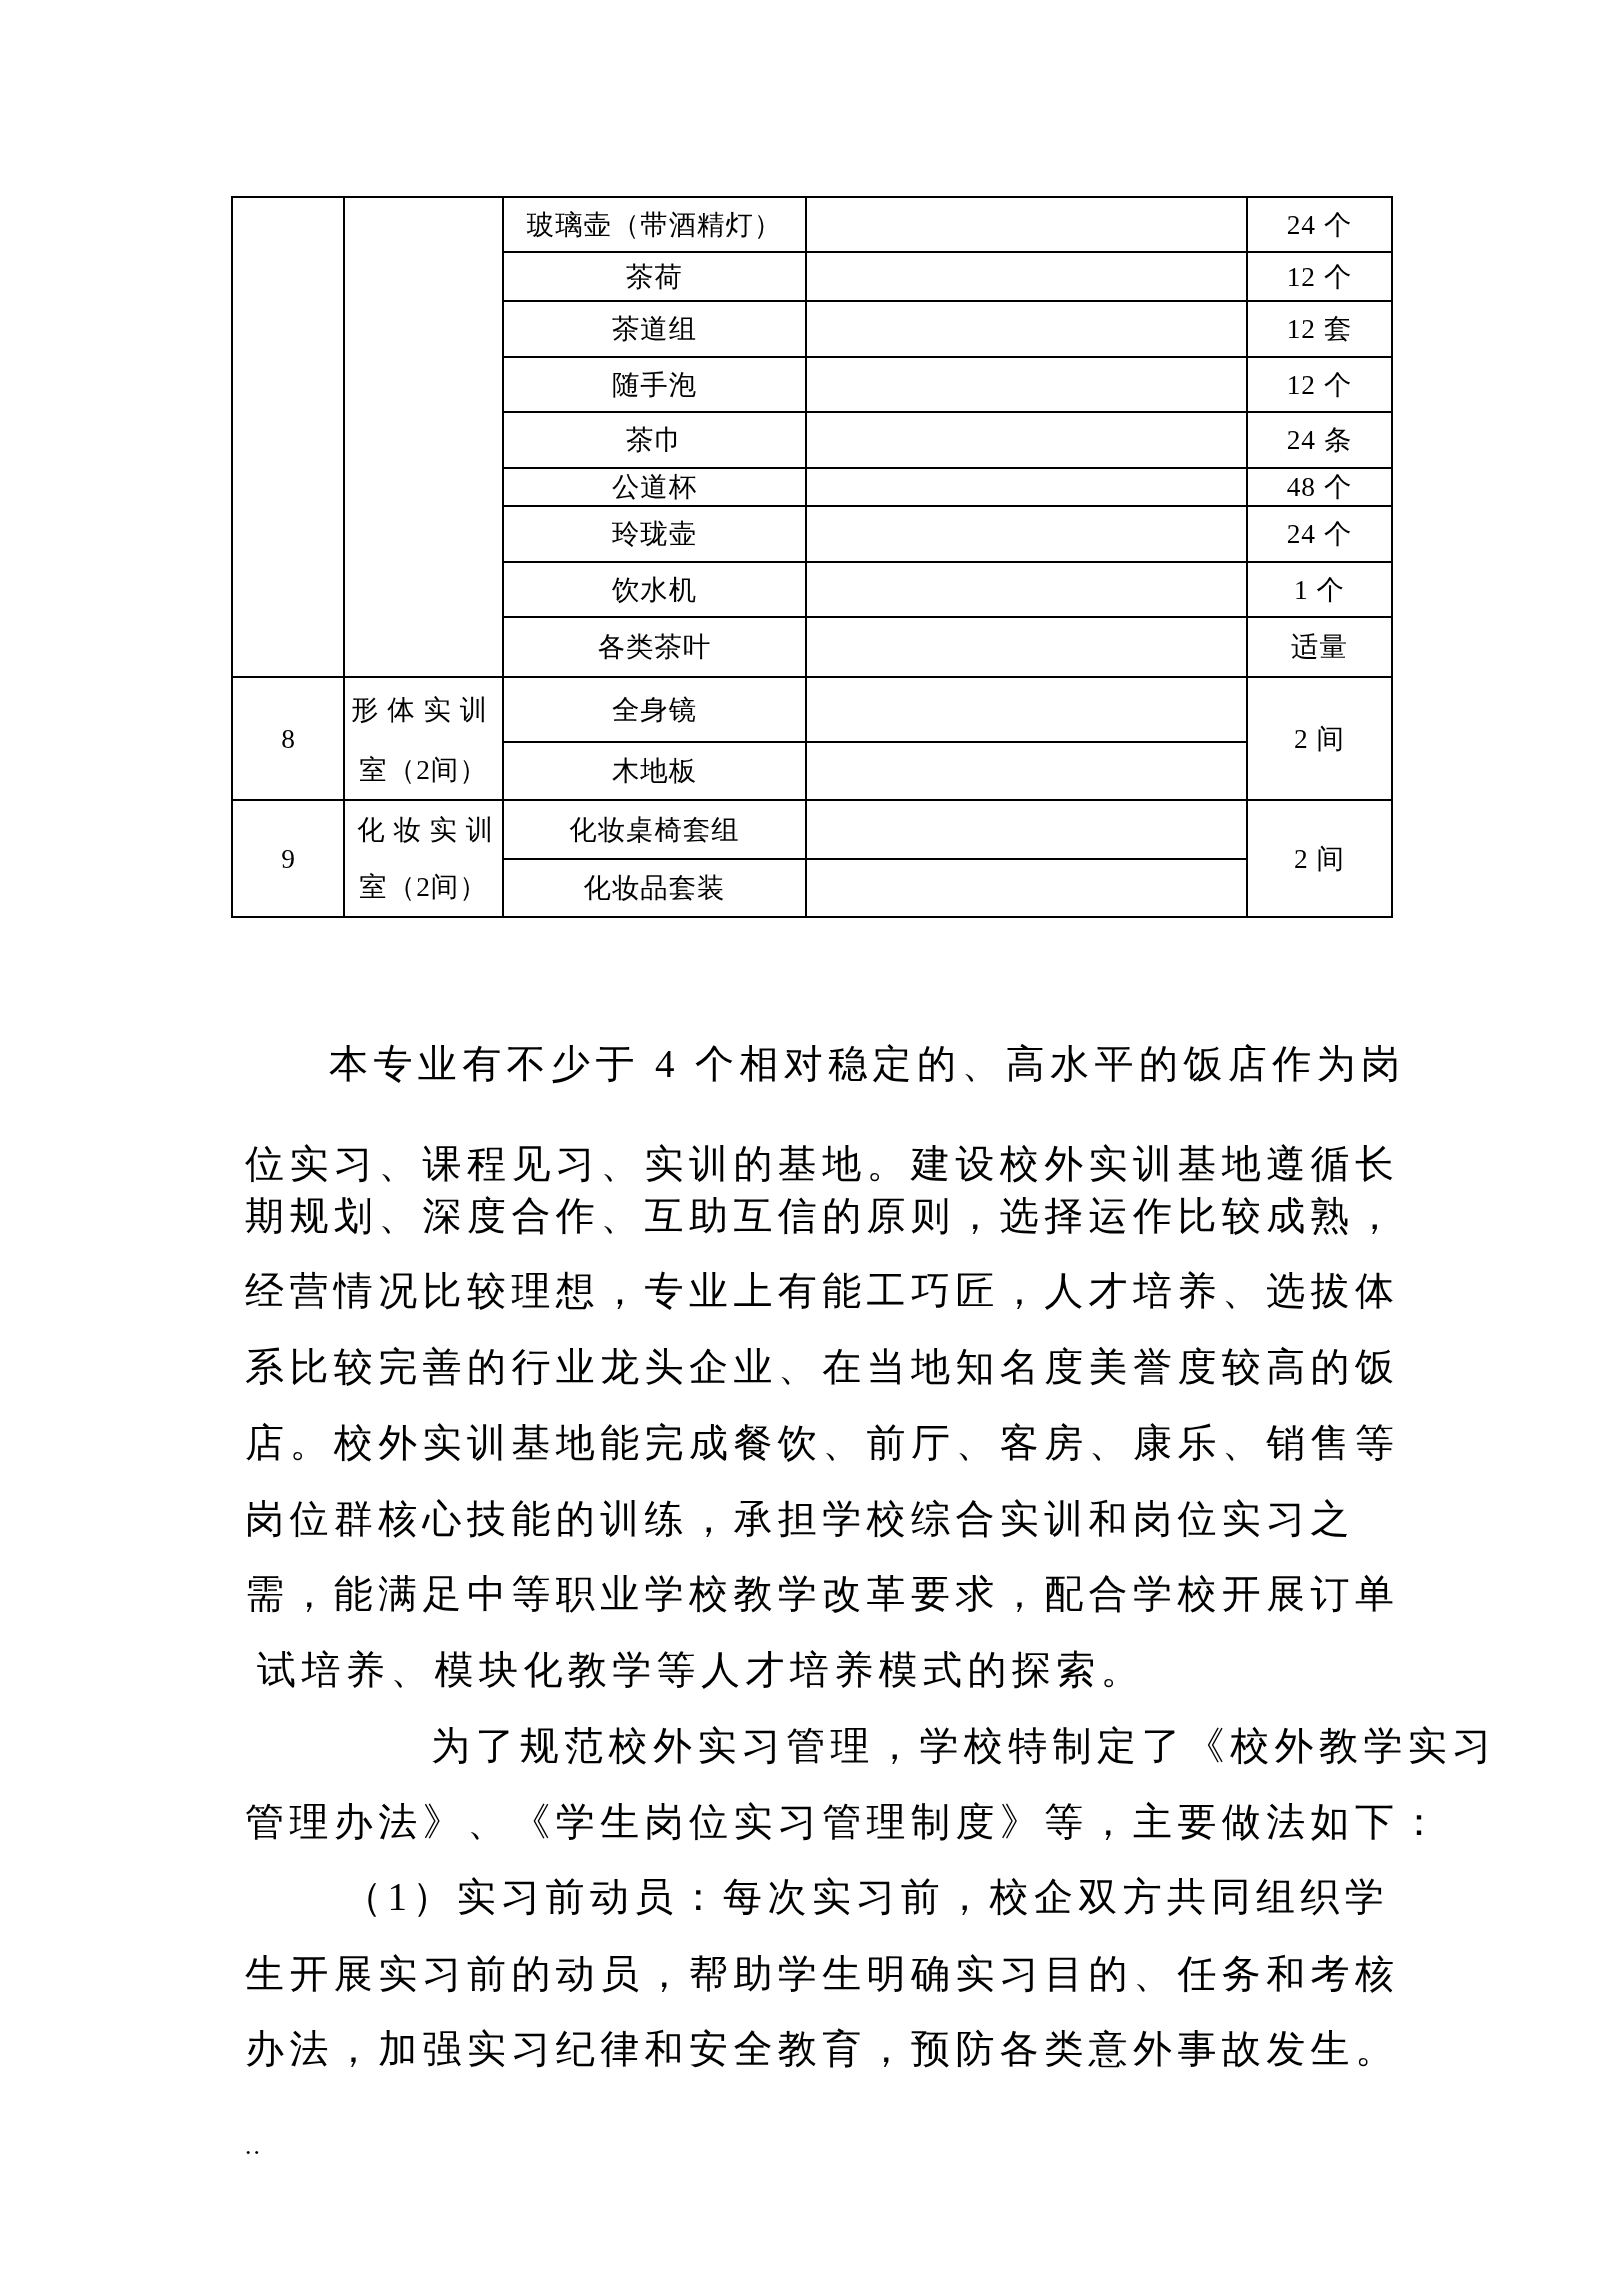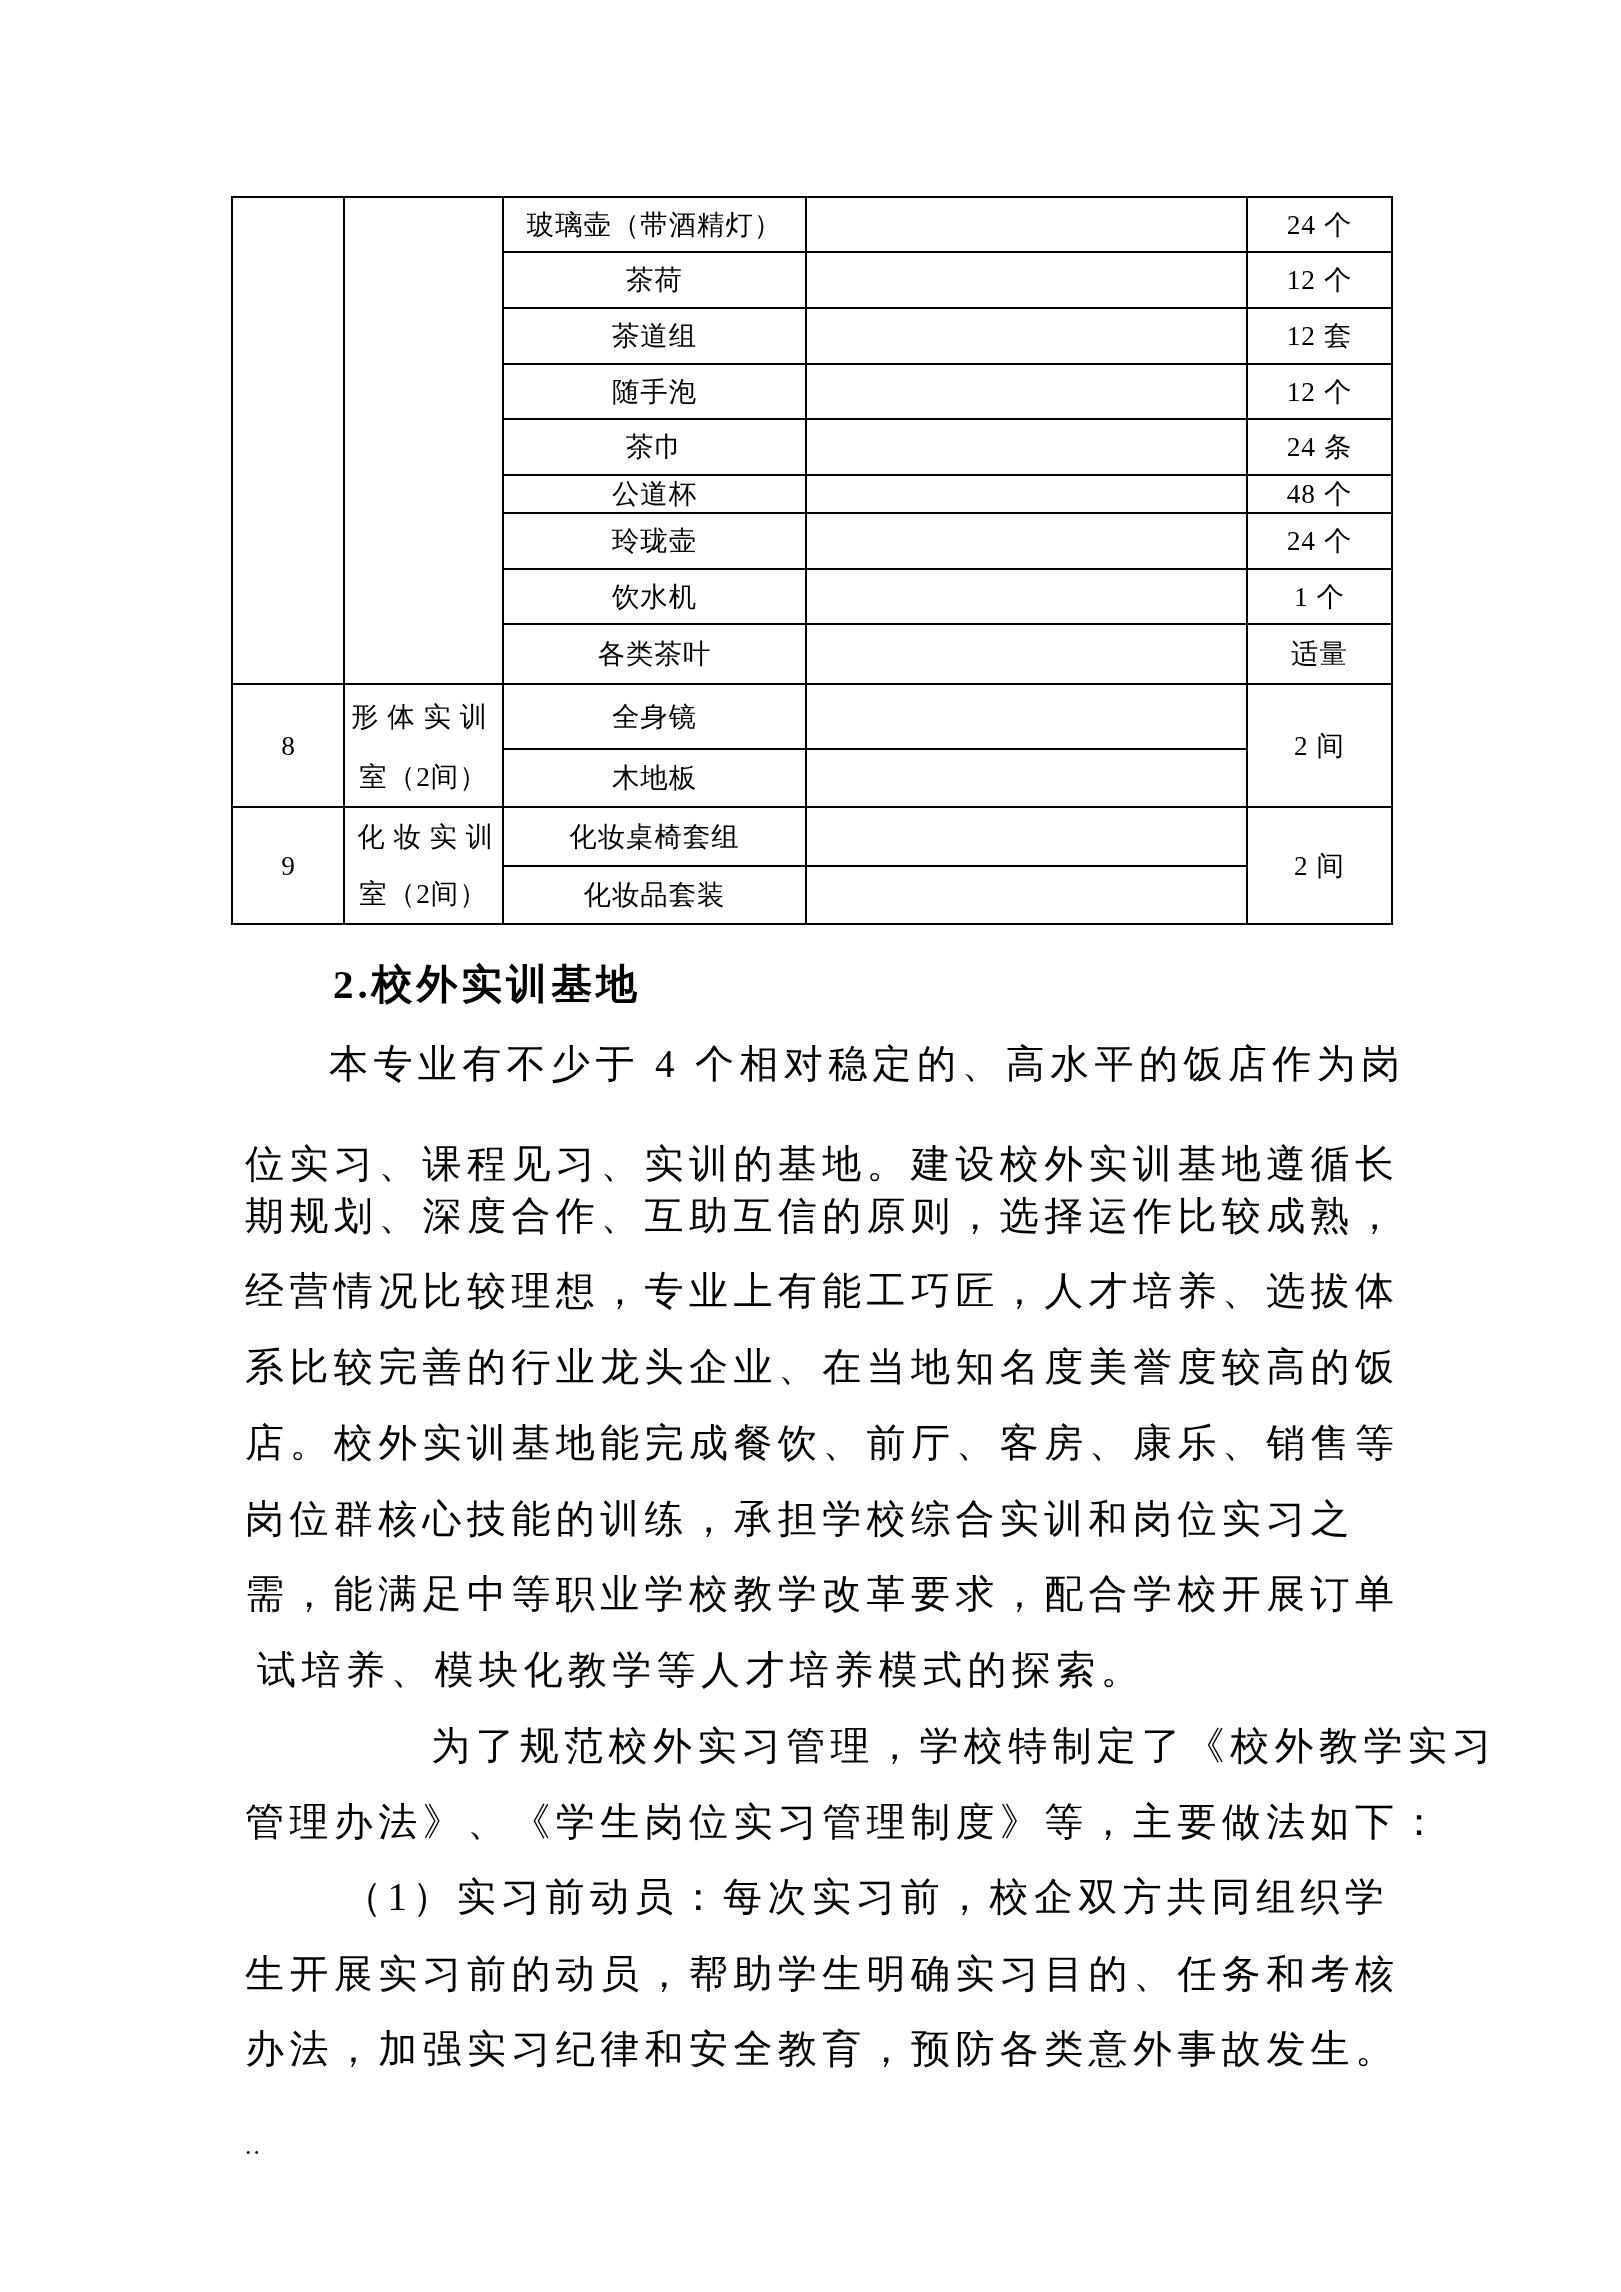--- a/index.html
+++ b/index.html
@@ -65,21 +65,21 @@
       <col style="width:145px">
     </colgroup>
     <tbody id="equip-body">
         <tr style="height: 55px;">
           <td class="c-idx" rowspan="9"></td>
           <td class="c-room" rowspan="9"></td>
           <td class="c-item">玻璃壶（带酒精灯）</td>
           <td class="c-desc"></td>
           <td class="c-qty">24 个</td>
         </tr>
-        <tr style="height: 56px;">
+        <tr style="height: 49px;">
           <td class="c-item">茶荷</td>
           <td class="c-desc"></td>
           <td class="c-qty">12 个</td>
         </tr>
         <tr style="height: 56px; margin-top: 8px;">
           <td class="c-item">茶道组</td>
           <td class="c-desc"></td>
           <td class="c-qty">12 套</td>
         </tr>
         <tr style="height: 55px;">
@@ -144,21 +144,20 @@
             <div class="vcenter-line" style="height: 58px; line-height: 58px;">2 间</div>
           </td>
         </tr>
         <tr style="height: 57px;">
           <td class="c-item">化妆品套装</td>
           <td class="c-desc"></td>
         </tr>
       </tbody>
   </table>
 
-  <div class="heading">2.校外实训基地</div>
 
   <div id="para-layer">
       <div class="bline" style="left: 329px; top: 1040px;">本专业有不少于 4 个相对稳定的、高水平的饭店作为岗</div>
       <div class="bline" style="left: 245px; top: 1140px;">位实习、课程见习、实训的基地。建设校外实训基地遵循长</div>
       <div class="bline" style="left: 245px; top: 1192px;">期规划、深度合作、互助互信的原则，选择运作比较成熟，</div>
       <div class="bline" style="left: 245px; top: 1267px;">经营情况比较理想，专业上有能工巧匠，人才培养、选拔体</div>
       <div class="bline" style="left: 245px; top: 1343px;">系比较完善的行业龙头企业、在当地知名度美誉度较高的饭</div>
       <div class="bline" style="left: 245px; top: 1419px;">店。校外实训基地能完成餐饮、前厅、客房、康乐、销售等</div>
       <div class="bline" style="left: 245px; top: 1495px;">岗位群核心技能的训练，承担学校综合实训和岗位实习之</div>
       <div class="bline" style="left: 245px; top: 1570px;">需，能满足中等职业学校教学改革要求，配合学校开展订单</div>

